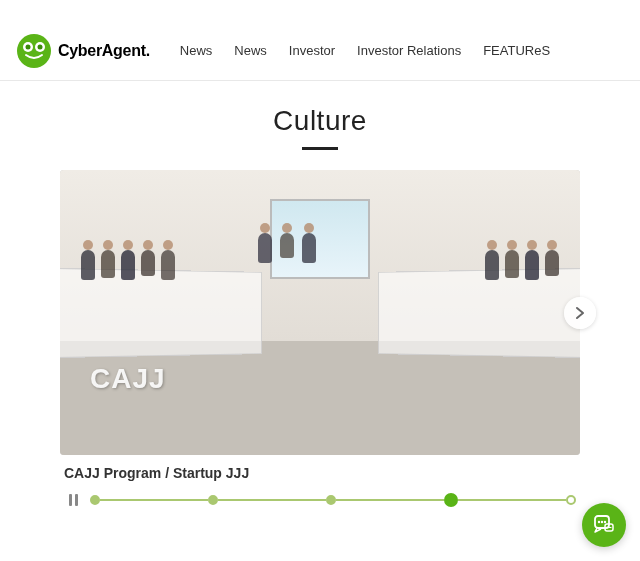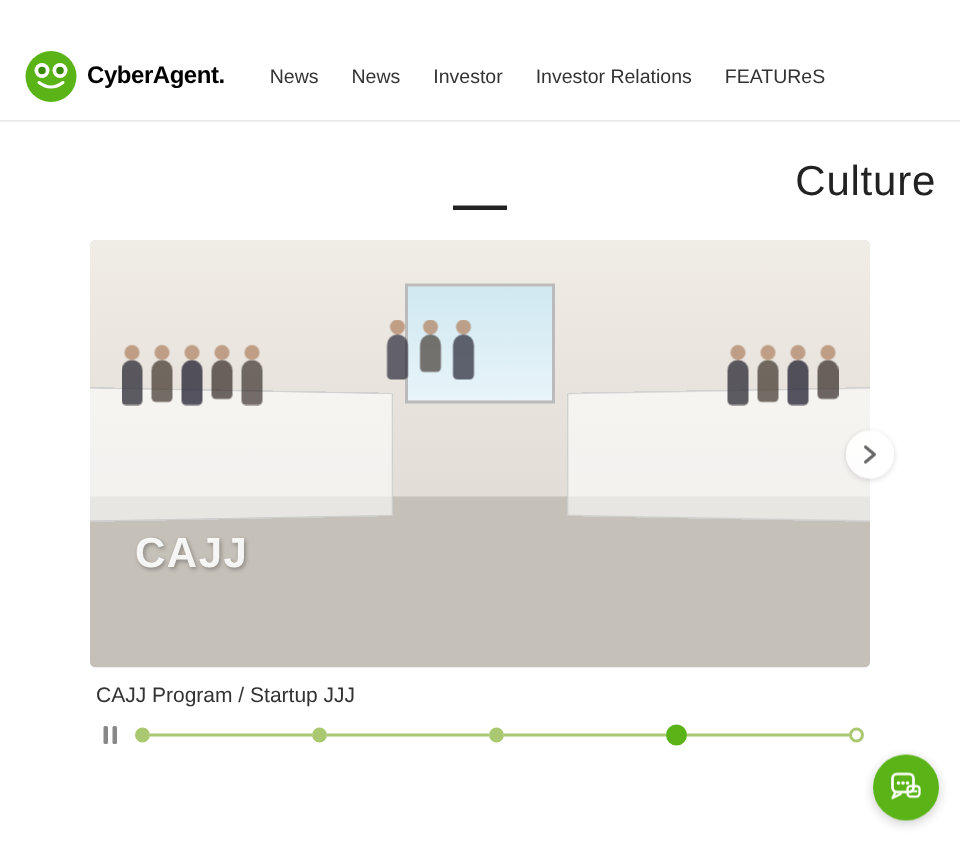--- a/index.html
+++ b/index.html
@@ -63,24 +63,25 @@
       color: #5ab417;
       font-weight: 500;
     }
 
     
     main {
       padding: 24px 16px 0 16px;
     }
 
     .page-title {
-      text-align: right;
+      text-align: center;
       font-size: 28px;
       font-weight: 400;
       color: #222;
+      margin-bottom: 10px;
       letter-spacing: 0.5px;
     }
 
     .title-divider {
       width: 36px;
       height: 3px;
       background: #222;
       margin: 0 auto 20px auto;
     }
 
@@ -151,20 +152,21 @@
       color: #555;
       z-index: 10;
       box-shadow: 0 1px 4px rgba(0,0,0,0.15);
     }
 
     .card-caption {
       font-size: 14px;
       color: #333;
       margin-top: 10px;
       padding-left: 4px;
+      font-weight: bold;
     }
 
     
     .carousel-controls {
       display: flex;
       align-items: center;
       gap: 0;
       margin-top: 14px;
       padding: 0 4px;
       width: 100%;

